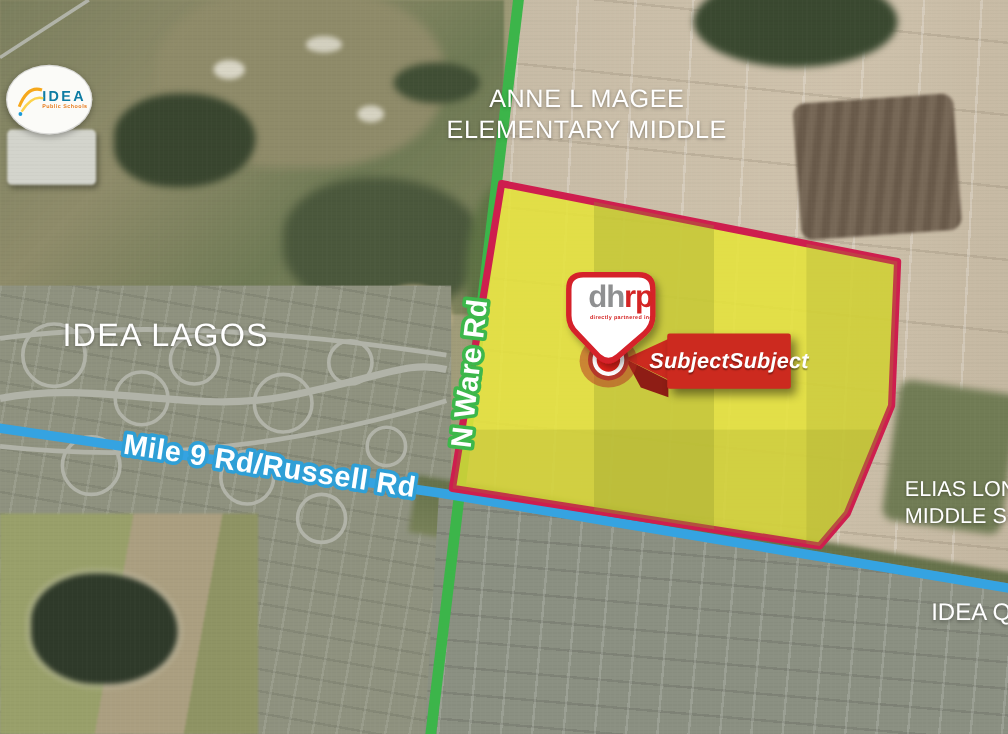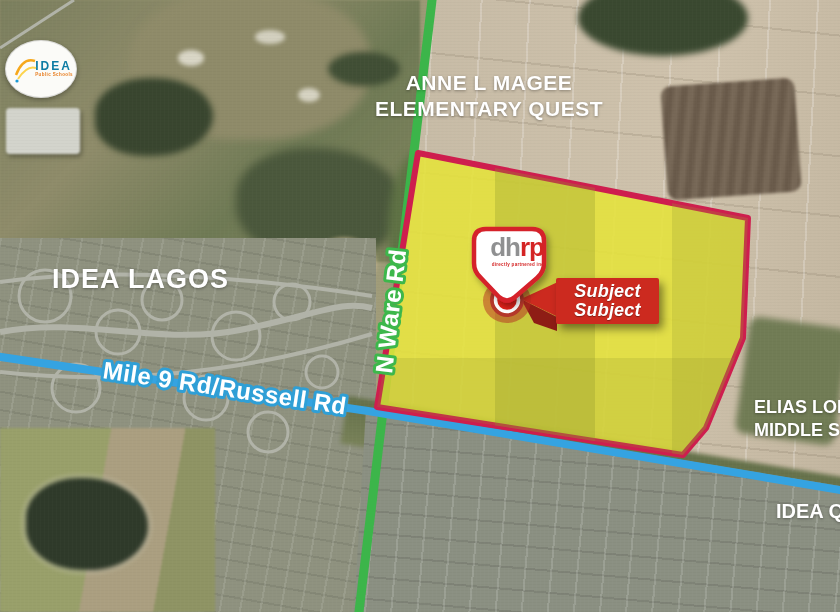--- a/index.html
+++ b/index.html
@@ -52,39 +52,39 @@
     background-image:repeating-linear-gradient(0deg,rgba(0,0,0,.035) 0 1px,transparent 1px 3px),
                      repeating-linear-gradient(90deg,rgba(255,255,255,.03) 0 1px,transparent 1px 4px);}
   
   svg.map-overlay{position:absolute;inset:0;overflow:visible;}
   .street{fill:none;stroke:#b1b3a8;}
   .road-label{font-family:"Liberation Sans",sans-serif;font-weight:800;font-size:24px;fill:#fff;
     paint-order:stroke;stroke-linejoin:round;stroke-linecap:round;letter-spacing:.5px;}
   .road-label.green{stroke:#3db74b;stroke-width:6px;}
   .road-label.blue{stroke:#2f9fd6;stroke-width:6px;}
   
-  .map-label{position:absolute;color:#fff;font-weight:700;text-shadow:0 1px 3px rgba(0,0,0,.35);white-space:nowrap;}
+  .map-label{position:absolute;color:#fff;font-weight:400;text-shadow:0 1px 3px rgba(0,0,0,.35);white-space:nowrap;}
   .school-top{left:358px;top:70px;width:262px;text-align:center;font-size:21px;line-height:26px;letter-spacing:.5px;}
   .tres-lagos{left:52px;top:264px;font-size:27px;letter-spacing:1px;}
   .elias{left:754px;top:396px;font-size:18px;line-height:23px;text-align:left;}
   .idea-quest{left:776px;top:500px;font-size:20px;}
   
   .subject-banner{position:absolute;left:556px;top:278px;width:103px;height:46px;background:#cc2a1f;border-radius:2px;
-    box-shadow:4px 5px 8px rgba(0,0,0,.45);display:flex;flex-direction:column;justify-content:center;align-items:center;}
+    box-shadow:4px 5px 8px rgba(0,0,0,.45);display:flex;flex-direction:row;justify-content:center;align-items:center;}
   .subject-banner .line{color:#fff;font-weight:800;font-style:italic;font-size:18px;line-height:19px;
     text-shadow:0 1px 1px rgba(0,0,0,.35);letter-spacing:.2px;}
   
   .dhrp{position:absolute;left:472px;top:234px;width:72px;text-align:right;line-height:1;}
   .dhrp .brand{font-weight:800;font-size:26px;letter-spacing:-1px;}
   .dhrp .gray{color:#8f9091;}
   .dhrp .red{color:#d42424;}
   .dhrp .tagline{display:block;margin-top:2px;font-size:4.5px;font-weight:700;color:#d42424;letter-spacing:.3px;
     border-top:.5px solid rgba(212,36,36,.0);}
   
-  .idea-logo{position:absolute;left:5px;top:40px;width:72px;height:58px;border-radius:50%;background:#fbfbf8;
+  .idea-logo{position:absolute;left:5px;top:54px;width:72px;height:58px;border-radius:50%;background:#fbfbf8;
     box-shadow:0 2px 5px rgba(0,0,0,.3), inset 0 0 0 1px rgba(120,120,120,.25);
     display:flex;align-items:center;justify-content:flex-end;padding-right:4px;box-sizing:border-box;}
   .idea-text{text-align:left;}
   .idea-text .name{font-size:12px;font-weight:800;letter-spacing:2px;color:#0e7ca3;line-height:12px;}
   .idea-text .sub{font-size:4.5px;font-weight:700;color:#e87c1e;letter-spacing:.4px;line-height:6px;}
   .idea-swoosh{position:absolute;left:8px;top:13px;}
 </style>
 </head>
 <body>
 
@@ -169,21 +169,21 @@
     <span class="tagline">directly partnered inc</span>
   </div>
 
   <div class="subject-banner">
     <span class="line">Subject</span>
     <span class="line">Subject</span>
   </div>
 
   <div class="map-label school-top">
     <div>ANNE L MAGEE</div>
-    <div>ELEMENTARY QUEST</div>
+    <div>ELEMENTARY MIDDLE</div>
   </div>
   <div class="map-label tres-lagos">IDEA LAGOS</div>
   <div class="map-label elias">
     <div>ELIAS LONGORIA</div>
     <div>MIDDLE SCHOOL</div>
   </div>
   <div class="map-label idea-quest">IDEA QUEST</div>
 
   <div class="idea-logo">
     <svg class="idea-swoosh" width="24" height="32" viewBox="0 0 24 32">

